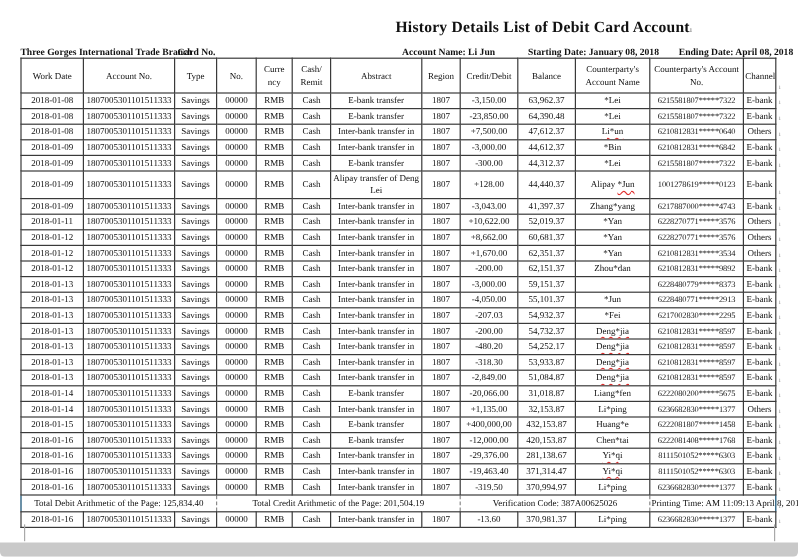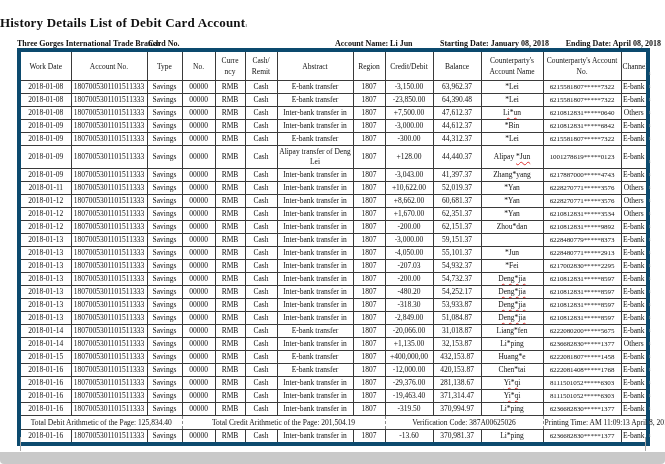--- a/index.html
+++ b/index.html
@@ -1,27 +1,27 @@
 <!DOCTYPE html>
 <html><head>
 <meta charset="utf-8">
 <style>
   html,body{margin:0;padding:0}
   body{width:665px;height:464px;background:#ffffff;position:relative;overflow:hidden;
        font-family:"Liberation Serif", serif;color:#111}
-  .page-title{position:absolute;top:15px;left:0;width:561px;text-align:left;
+  .page-title{position:absolute;top:15px;left:16px;width:561px;text-align:right;
               font-size:13px;font-weight:bold;letter-spacing:.2px}
   .title-mark{font-size:7px;color:#777;font-weight:normal}
   .info-line{position:absolute;top:39px;left:0;width:665px;height:10px;
              font-size:8px;font-weight:bold;white-space:nowrap}
   .info-line span{position:absolute;top:0}
   .inf-branch{left:17px}.inf-card{left:148px}.inf-account{left:335px}
   .inf-start{left:440px}.inf-end{right:4px}
   table.main{position:absolute;left:17px;top:48px;width:629px;border-collapse:collapse;
-             table-layout:fixed;font-size:7.5px;border:4px solid #0c4a6e}
+             table-layout:fixed;font-size:7.5px;border:1px solid #0c4a6e}
   th,td{border:1px solid #3a3a3a;text-align:center;vertical-align:middle;
         padding:1px;overflow:hidden}
   th{font-weight:normal;white-space:pre-line;height:26px;line-height:11px}
   td{white-space:nowrap;height:10px;line-height:10px}
   td.col-abstract{white-space:normal}
   td.col-cp_account{font-size:7px;letter-spacing:-.1px}
   tr.totals td{border:1px dashed #8a8a8a;white-space:nowrap;overflow:visible;height:11px}
   .wavy{text-decoration-line:underline;text-decoration-style:wavy;
         text-decoration-color:#e03131;text-decoration-thickness:1px;text-underline-offset:2px}
   .bottom-band{position:absolute;left:0;top:452px;width:665px;height:12px;

